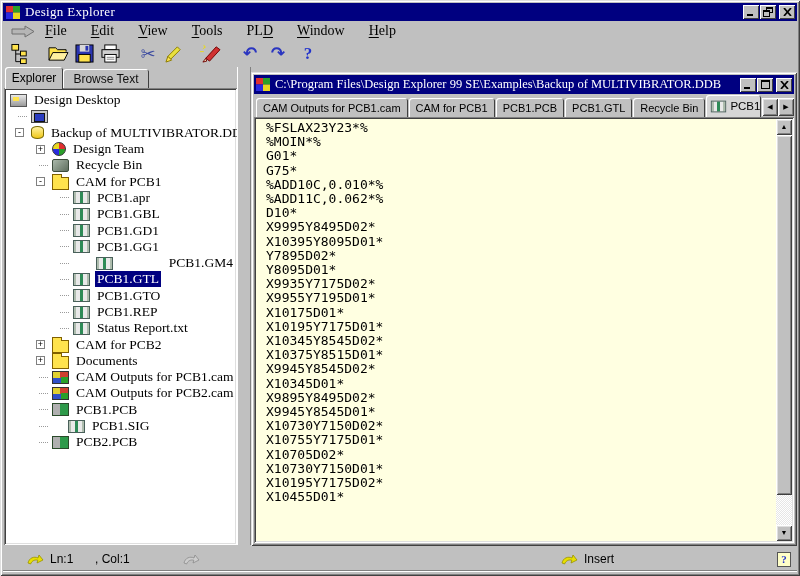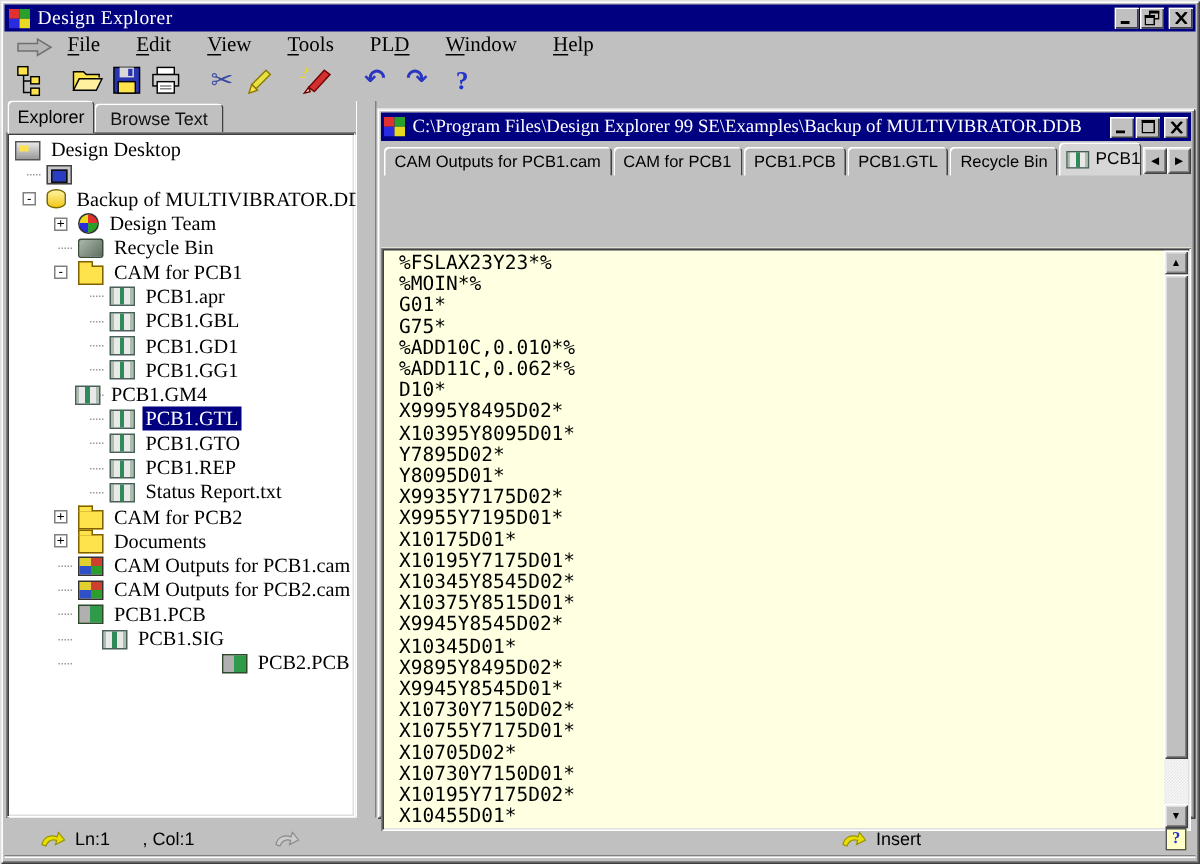--- a/index.html
+++ b/index.html
@@ -101,21 +101,21 @@
     padding:0 4px; font-size:11.5px; }
   .doc-tab-active .ti { transform:scale(0.9); margin-right:3px; }
   .tab-scroll { width:16px; height:18px; margin-bottom:1px; flex:none;
     display:flex; align-items:center; justify-content:center;
     font-size:7px; color:#000; cursor:default;
     background:#c0c0c0; box-shadow: inset 1px 1px 0 #fff, inset -1px -1px 0 #404040, inset 2px 2px 0 #dfdfdf, inset -2px -2px 0 #808080; }
 
   .editor-wrap { flex:1; position:relative;
     box-shadow: inset 1px 1px 0 #808080, inset -1px -1px 0 #fff,
                 inset 2px 2px 0 #404040, inset -2px -2px 0 #dfdfdf;
-    background:#ffffe1; padding:2px; display:flex;margin-top:48px; }
+    background:#ffffe1; padding:2px; display:flex; }
   .editor { flex:1; overflow:hidden; padding:2px 0 0 10px; cursor:text; }
   .code-line { font-family:"DejaVu Sans Mono", monospace; font-size:13px;
     line-height:14.2px; white-space:pre; color:#000; }
 
   .vscroll { width:16px; flex:none; display:flex; flex-direction:column; background:#c0c0c0; }
   .sc-btn { height:16px; flex:none; display:flex; align-items:center; justify-content:center;
     font-size:7px; color:#000; cursor:default;
     background:#c0c0c0; box-shadow: inset 1px 1px 0 #fff, inset -1px -1px 0 #404040, inset 2px 2px 0 #dfdfdf, inset -2px -2px 0 #808080; }
   .sc-track { flex:1; position:relative; background-color:#e6e6e6;
     background-image:
@@ -306,21 +306,21 @@
       <div class="tree-row" style="padding-left: 67px;">
         <span class="guide" style="left: 54px;"></span>
         <span class="ti ti-document"></span>
         <span class="tree-label">PCB1.GD1</span>
       </div>
       <div class="tree-row" style="padding-left: 67px;">
         <span class="guide" style="left: 54px;"></span>
         <span class="ti ti-document"></span>
         <span class="tree-label">PCB1.GG1</span>
       </div>
-      <div class="tree-row" style="padding-left: 44px;">
+      <div class="tree-row" style="padding-left: 90px; justify-content: space-between;">
         <span class="guide" style="left: 54px;"></span>
         <span class="ti ti-document"></span>
         <span class="tree-label">PCB1.GM4</span>
       </div>
       <div class="tree-row" style="padding-left: 67px;">
         <span class="guide" style="left: 54px;"></span>
         <span class="ti ti-document"></span>
         <span class="tree-label selected">PCB1.GTL</span>
       </div>
       <div class="tree-row" style="padding-left: 67px;">
@@ -361,21 +361,21 @@
       <div class="tree-row" style="padding-left: 46px;">
         <span class="guide" style="left: 33px;"></span>
         <span class="ti ti-pcb-document"></span>
         <span class="tree-label">PCB1.PCB</span>
       </div>
       <div class="tree-row" style="padding-left: 62px;">
         <span class="guide" style="left: 33px;"></span>
         <span class="ti ti-document"></span>
         <span class="tree-label">PCB1.SIG</span>
       </div>
-      <div class="tree-row" style="padding-left: 46px; justify-content: flex-end;">
+      <div class="tree-row" style="padding-left: 46px;">
         <span class="guide" style="left: 33px;"></span>
         <span class="ti ti-pcb-document"></span>
         <span class="tree-label">PCB2.PCB</span>
       </div>
     </div>
 
   <div class="splitter"></div>
 
   <div class="child">
     <div class="child-titlebar">

